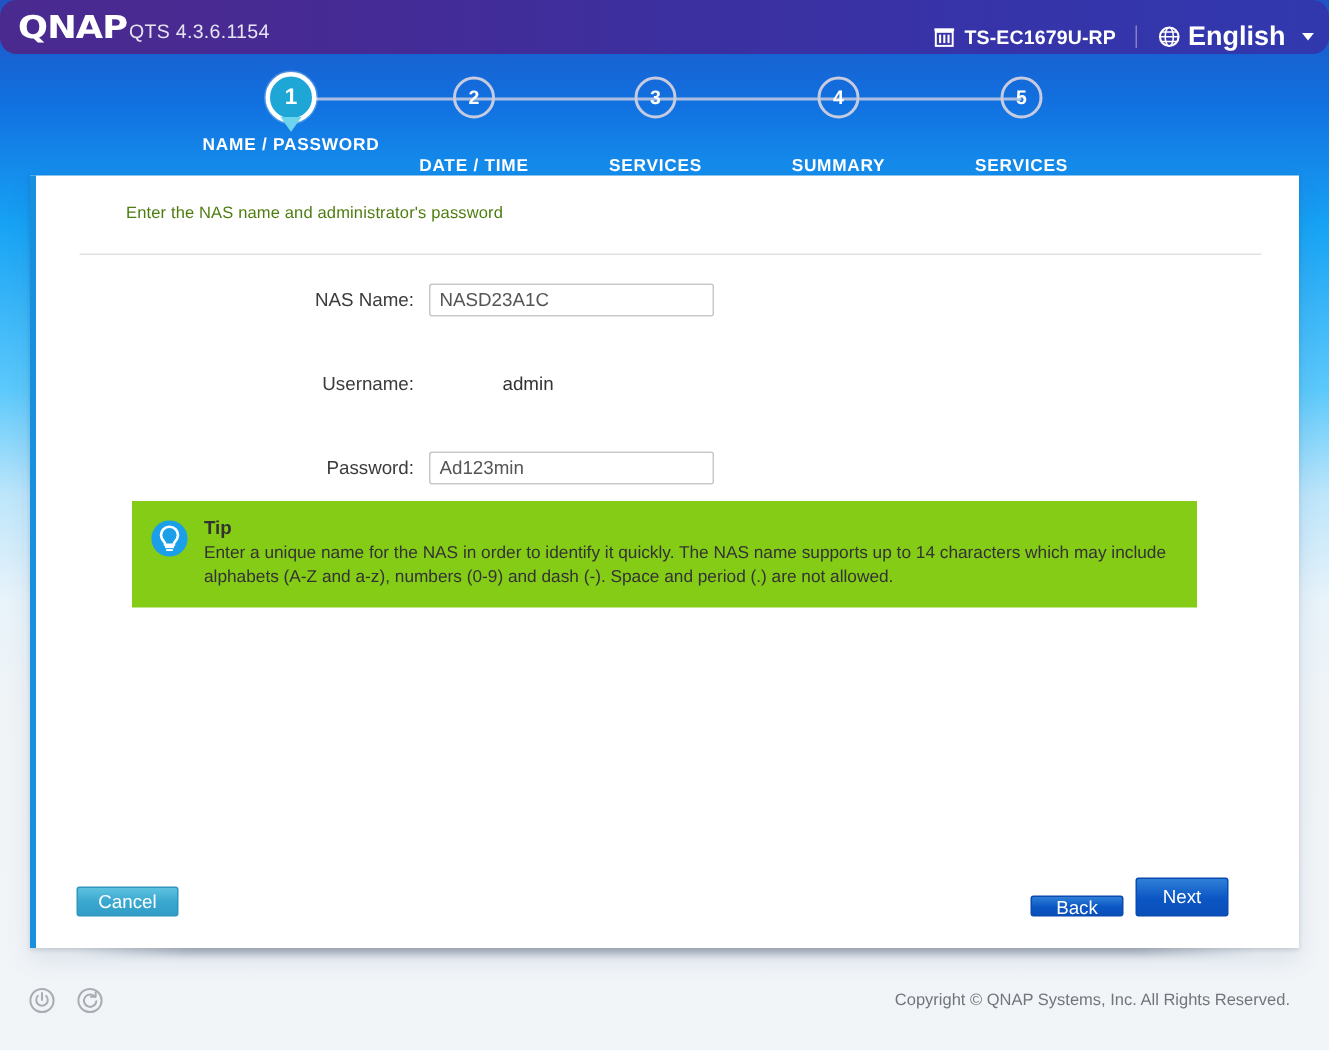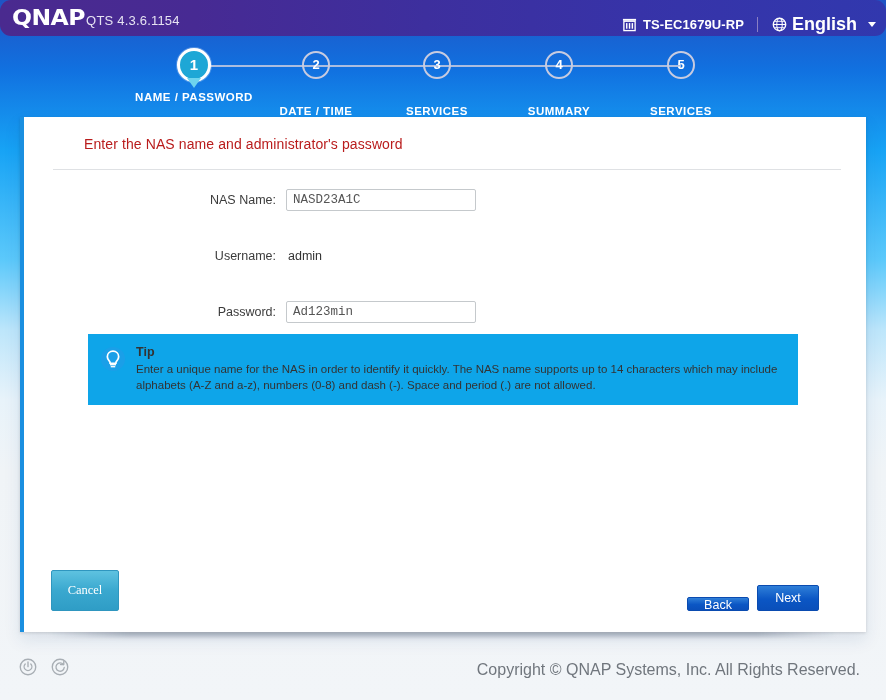--- a/index.html
+++ b/index.html
@@ -200,22 +200,22 @@
     height: 7px;
     background: linear-gradient(to right, rgba(140,150,165,0) 0%, rgba(140,150,165,0.55) 10%, rgba(140,150,165,0.55) 90%, rgba(140,150,165,0) 100%);
     filter: blur(2px);
     z-index: 9;
   }
 
   .card-title {
     position: absolute;
     left: 60px;
     top: 19px;
-    font-size: 14px;
-    color: #b91c1c;
+    font-size: 11px;
+    color: #4d7c0f;
     letter-spacing: 0.1px;
   }
   .card-divider {
     position: absolute;
     left: 29px;
     top: 52px;
     width: 788px;
     height: 1px;
     background: #dfe1e4;
   }
@@ -239,35 +239,36 @@
     padding-right: 10px;
     font-size: 12.5px;
     color: #3b3b3b;
   }
   .f-input {
     width: 190px;
     height: 22px;
     border: 1px solid #c5c9cc;
     border-radius: 2px;
     padding: 0 6px;
-    font-family: Liberation Mono, monospace;
+    font-family: Liberation Sans, sans-serif;
     font-size: 12.5px;
     color: #555555;
     background: #ffffff;
     outline: none;
   }
   .f-input.focused {
     border: 1px solid #5aaee8;
     box-shadow: 0 0 2px rgba(90,174,232,0.6);
     color: #3a3a3a;
   }
   .f-static {
     font-size: 12.5px;
     color: #333333;
     padding-left: 2px;
+    margin-left: 47px;
   }
   .row-gap-user { height: 28px; }
   .row-gap { height: 28px; }
 
   .check-row {
     display: flex;
     align-items: center;
     height: 26px;
     margin-top: 1px;
   }
@@ -296,21 +297,21 @@
     cursor: pointer;
   }
 
   
   .tip-box {
     position: absolute;
     left: 64px;
     top: 217px;
     width: 710px;
     min-height: 64px;
-    background: #0ea5e9;
+    background: #84cc16;
     display: flex;
     padding: 11px 14px 11px 12px;
   }
   .tip-icon-wrap {
     width: 32px;
     flex: 0 0 32px;
     padding-top: 1px;
   }
   .bulb-svg { width: 26px; height: 26px; display: block; }
   .tip-body { padding-left: 4px; padding-top: 0px; }
@@ -334,24 +335,23 @@
     font-family: "Liberation Sans", sans-serif;
     font-size: 12.5px;
     color: #ffffff;
     border-radius: 2px;
   }
   .btn-cancel {
     position: absolute;
     left: 27px;
     bottom: 21px;
     width: 68px;
-    height: 41px;
+    height: 20px;
     background: linear-gradient(to bottom, #5ec2e0 0%, #3aa8cf 50%, #2f9dc6 100%);
     border: 1px solid #2f96bf;
-    font-family: Liberation Serif, serif;
   }
   .btn-back {
     position: absolute;
     right: 117px;
     bottom: 21px;
     width: 62px;
     height: 14px;
     background: linear-gradient(to bottom, #2f7fd8 0%, #0b56c4 55%, #0a4fba 100%);
     border: 1px solid #0a4bb0;
   }
@@ -379,21 +379,21 @@
     left: 19px;
     top: 16px;
     display: flex;
     gap: 14px;
   }
   .foot-ico { width: 18px; height: 18px; display: block; cursor: pointer; }
   .copyright {
     position: absolute;
     right: 26px;
     top: 19px;
-    font-size: 16px;
+    font-size: 11px;
     color: #70767d;
   }
 </style>
 </head>
 <body>
 
 <div class="page">
 
   <div class="topbar">
     <div class="logo-wrap">
@@ -509,21 +509,21 @@
       <div class="tip-icon-wrap">
         <svg class="bulb-svg" viewBox="0 0 28 28">
           <circle cx="14" cy="14" r="13" fill="#1a9fe8"></circle>
           <path d="M14 5.6c-3.5 0-6.1 2.6-6.1 5.9 0 2.2 1.2 3.6 2.1 4.7.5.6.8 1 .8 1.6v.8h6.4v-.8c0-.6.3-1 .8-1.6.9-1.1 2.1-2.5 2.1-4.7 0-3.3-2.6-5.9-6.1-5.9z" fill="none" stroke="#ffffff" stroke-width="1.9" stroke-linejoin="round"></path>
           <rect x="10.8" y="19.4" width="6.4" height="1.5" fill="#ffffff"></rect>
           <rect x="11.6" y="21.6" width="4.8" height="1.4" fill="#ffffff"></rect>
         </svg>
       </div>
       <div class="tip-body">
         <div class="tip-title">Tip</div>
-        <div class="tip-text">Enter a unique name for the NAS in order to identify it quickly. The NAS name supports up to 14 characters which may include alphabets (A-Z and a-z), numbers (0-8) and dash (-). Space and period (.) are not allowed.</div>
+        <div class="tip-text">Enter a unique name for the NAS in order to identify it quickly. The NAS name supports up to 14 characters which may include alphabets (A-Z and a-z), numbers (0-9) and dash (-). Space and period (.) are not allowed.</div>
       </div>
     </div>
 
     <button class="btn btn-cancel">Cancel</button>
     <button class="btn btn-back">Back</button>
     <button class="btn btn-next">Next</button>
 
   </div>
 
   <div class="pagefooter">

